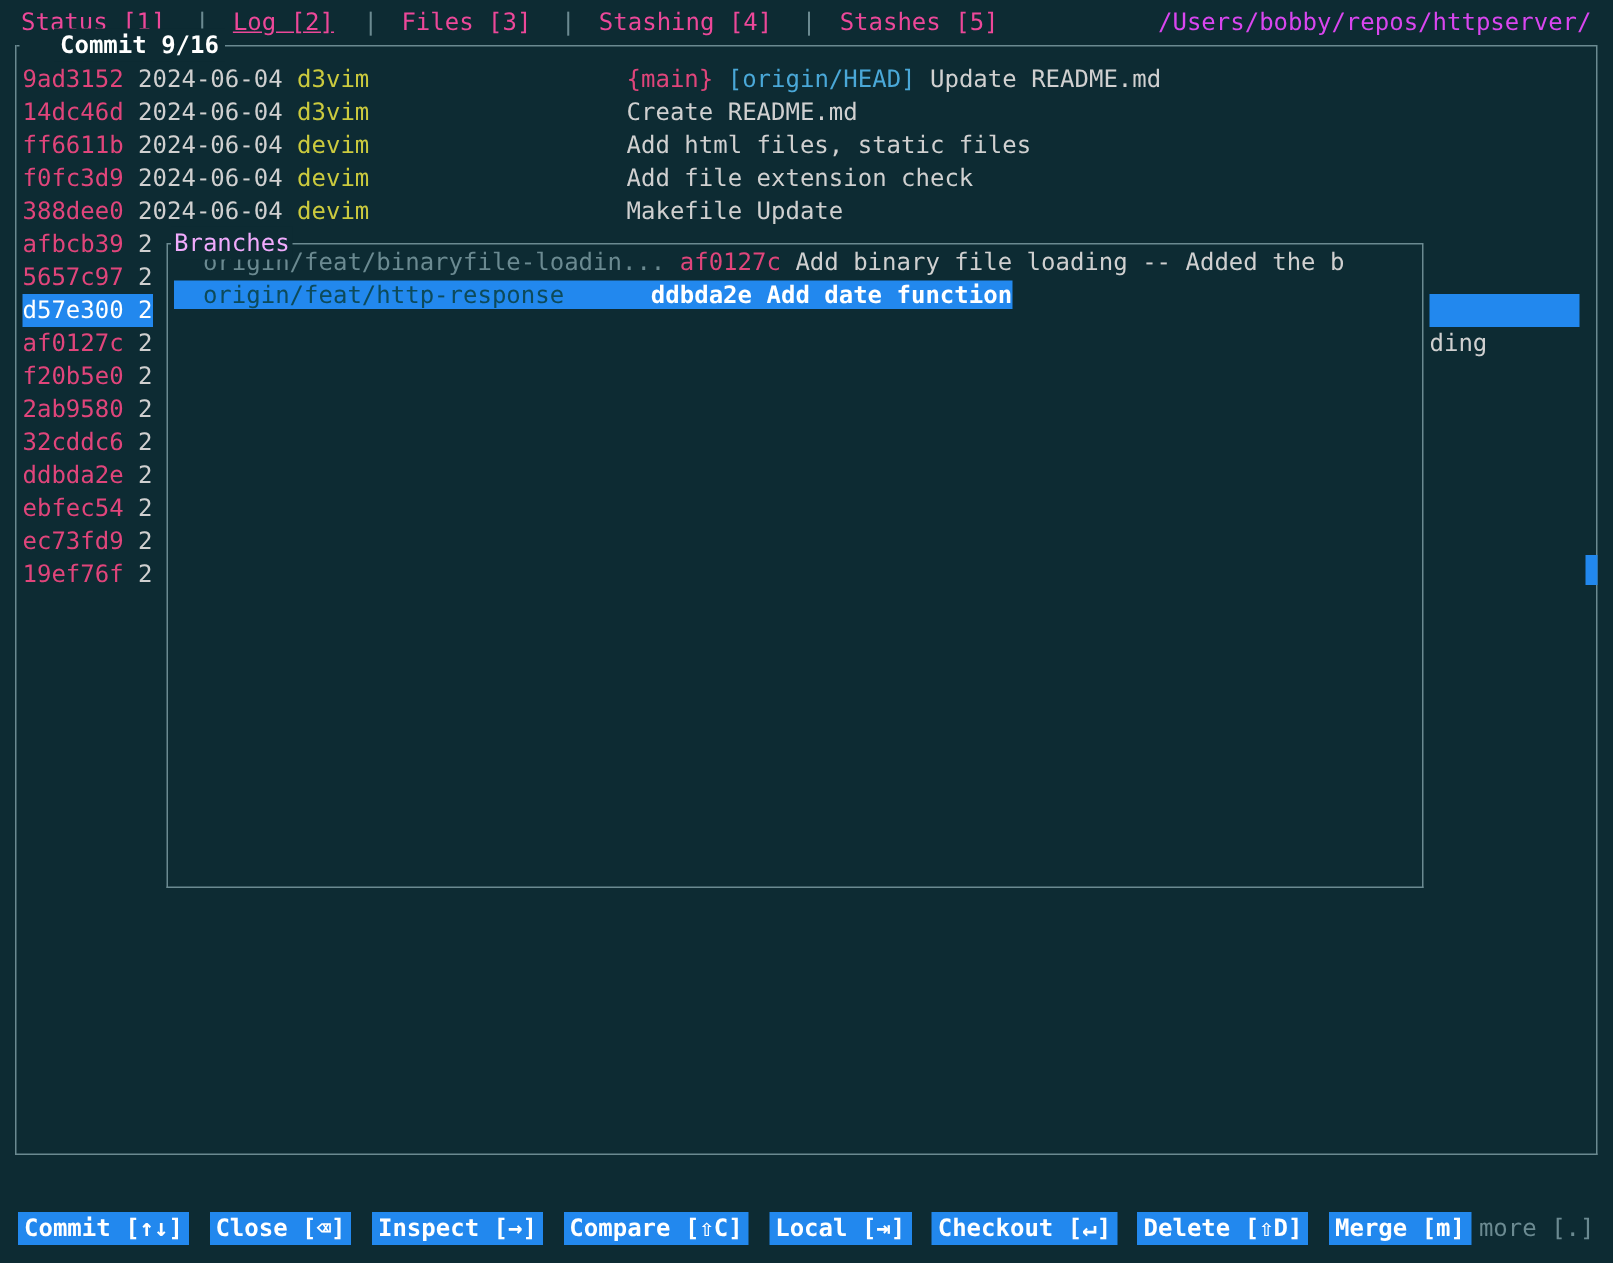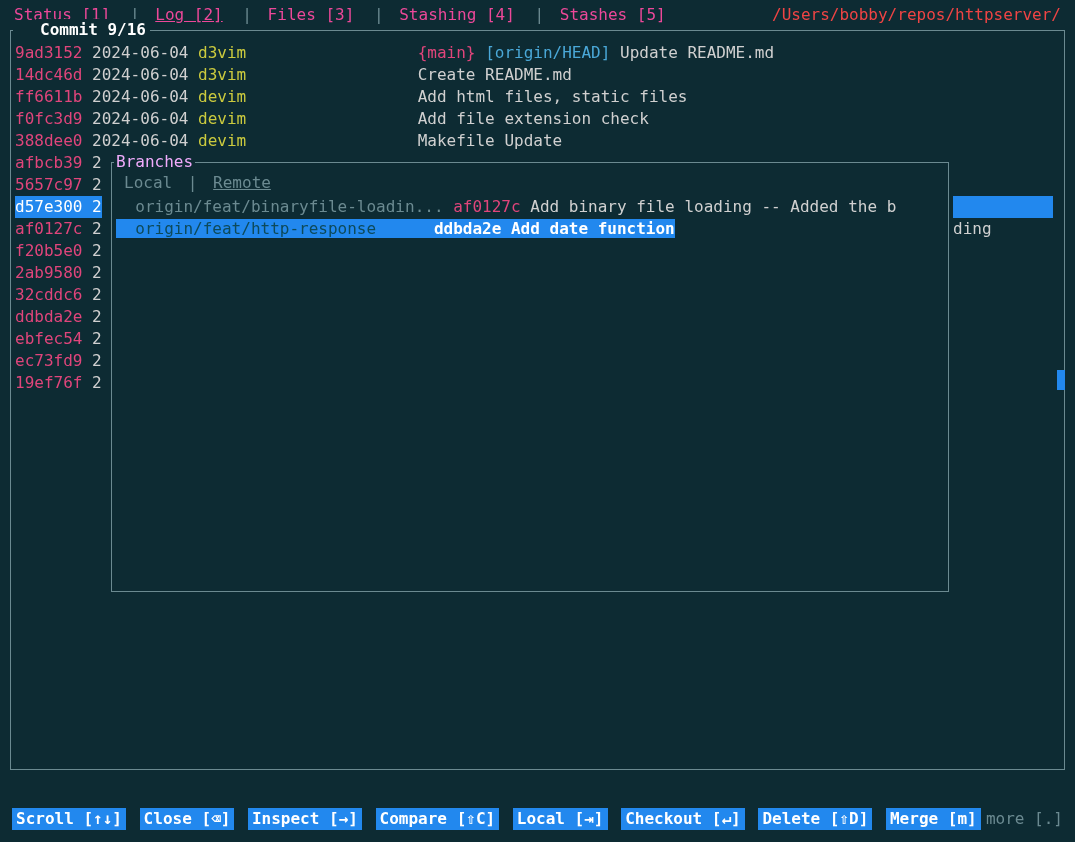--- a/index.html
+++ b/index.html
@@ -19,21 +19,21 @@
     color: #6b8a91;
     white-space: nowrap;
   }
   .tab {
     display: inline;
     color: #ec4899;
     margin-right: 4px;
   }
   .tab.active { text-decoration: underline; }
   .tab-divider { color: #6b8a91; margin: 0 6px; }
-  .path { color: #ef4444; float: right; margin-right: 0; }
+  .path { color: #d946ef; float: right; margin-right: 0; }
   .main-frame {
     border: 1px solid #6b8a91;
     margin: 2px 10px 6px 10px;
     height: 740px;
     position: relative;
     border-top: none;
   }
   .frame-top {
     position: absolute;
     top: -11px;
@@ -206,36 +206,31 @@
     <div class="row"><span class="hash">ec73fd9</span><span> </span><span class="date">2</span></div>
     <div class="row"><span class="hash">19ef76f</span><span> </span><span class="date">2</span></div>
   </div>
 
   <div class="branches-popup">
     <div class="branches-top">
       <span style="border-top:1px solid #6b8a91;width:2px"></span>
       <span class="branches-title">Branches</span>
       <span style="border-top:1px solid #6b8a91;flex:1"></span>
     </div>
-    <div class="branches-tabs">
-      <span class="btab">Local</span>
-      <span class="tab-divider">|</span>
-      <span class="btab active">Remote</span>
-    </div>
     <div class="branch-list">
       <div class="branch-row"><span class="branch-arrow"> </span><span> </span><span class="branch-name">origin/feat/binaryfile-loadin...</span><span> </span><span class="branch-hash">af0127c</span><span> </span><span class="branch-msg">Add binary file loading -- Added the b</span></div>
       <div class="branch-row selected"><span class="sel-bg"><span class="branch-arrow"> </span><span> </span><span class="branch-name">origin/feat/http-response     </span><span> </span><span class="branch-hash">ddbda2e</span><span> </span><span class="branch-msg">Add date function</span></span></div>
     </div>
   </div>
 </div>
 
 <div class="scrollbar-thumb"></div>
 
 <div class="footer">
-  <span class="fbtn">Scroll [↑↓]</span>
+  <span class="fbtn">Commit [↑↓]</span>
   <span class="fbtn">Close [⌫]</span>
   <span class="fbtn">Inspect [→]</span>
   <span class="fbtn">Compare [⇧C]</span>
   <span class="fbtn">Local [⇥]</span>
   <span class="fbtn">Checkout [↵]</span>
   <span class="fbtn">Delete [⇧D]</span>
   <span class="fbtn">Merge [m]</span>
   <span class="footer-more">more [.]</span>
 </div>
 

